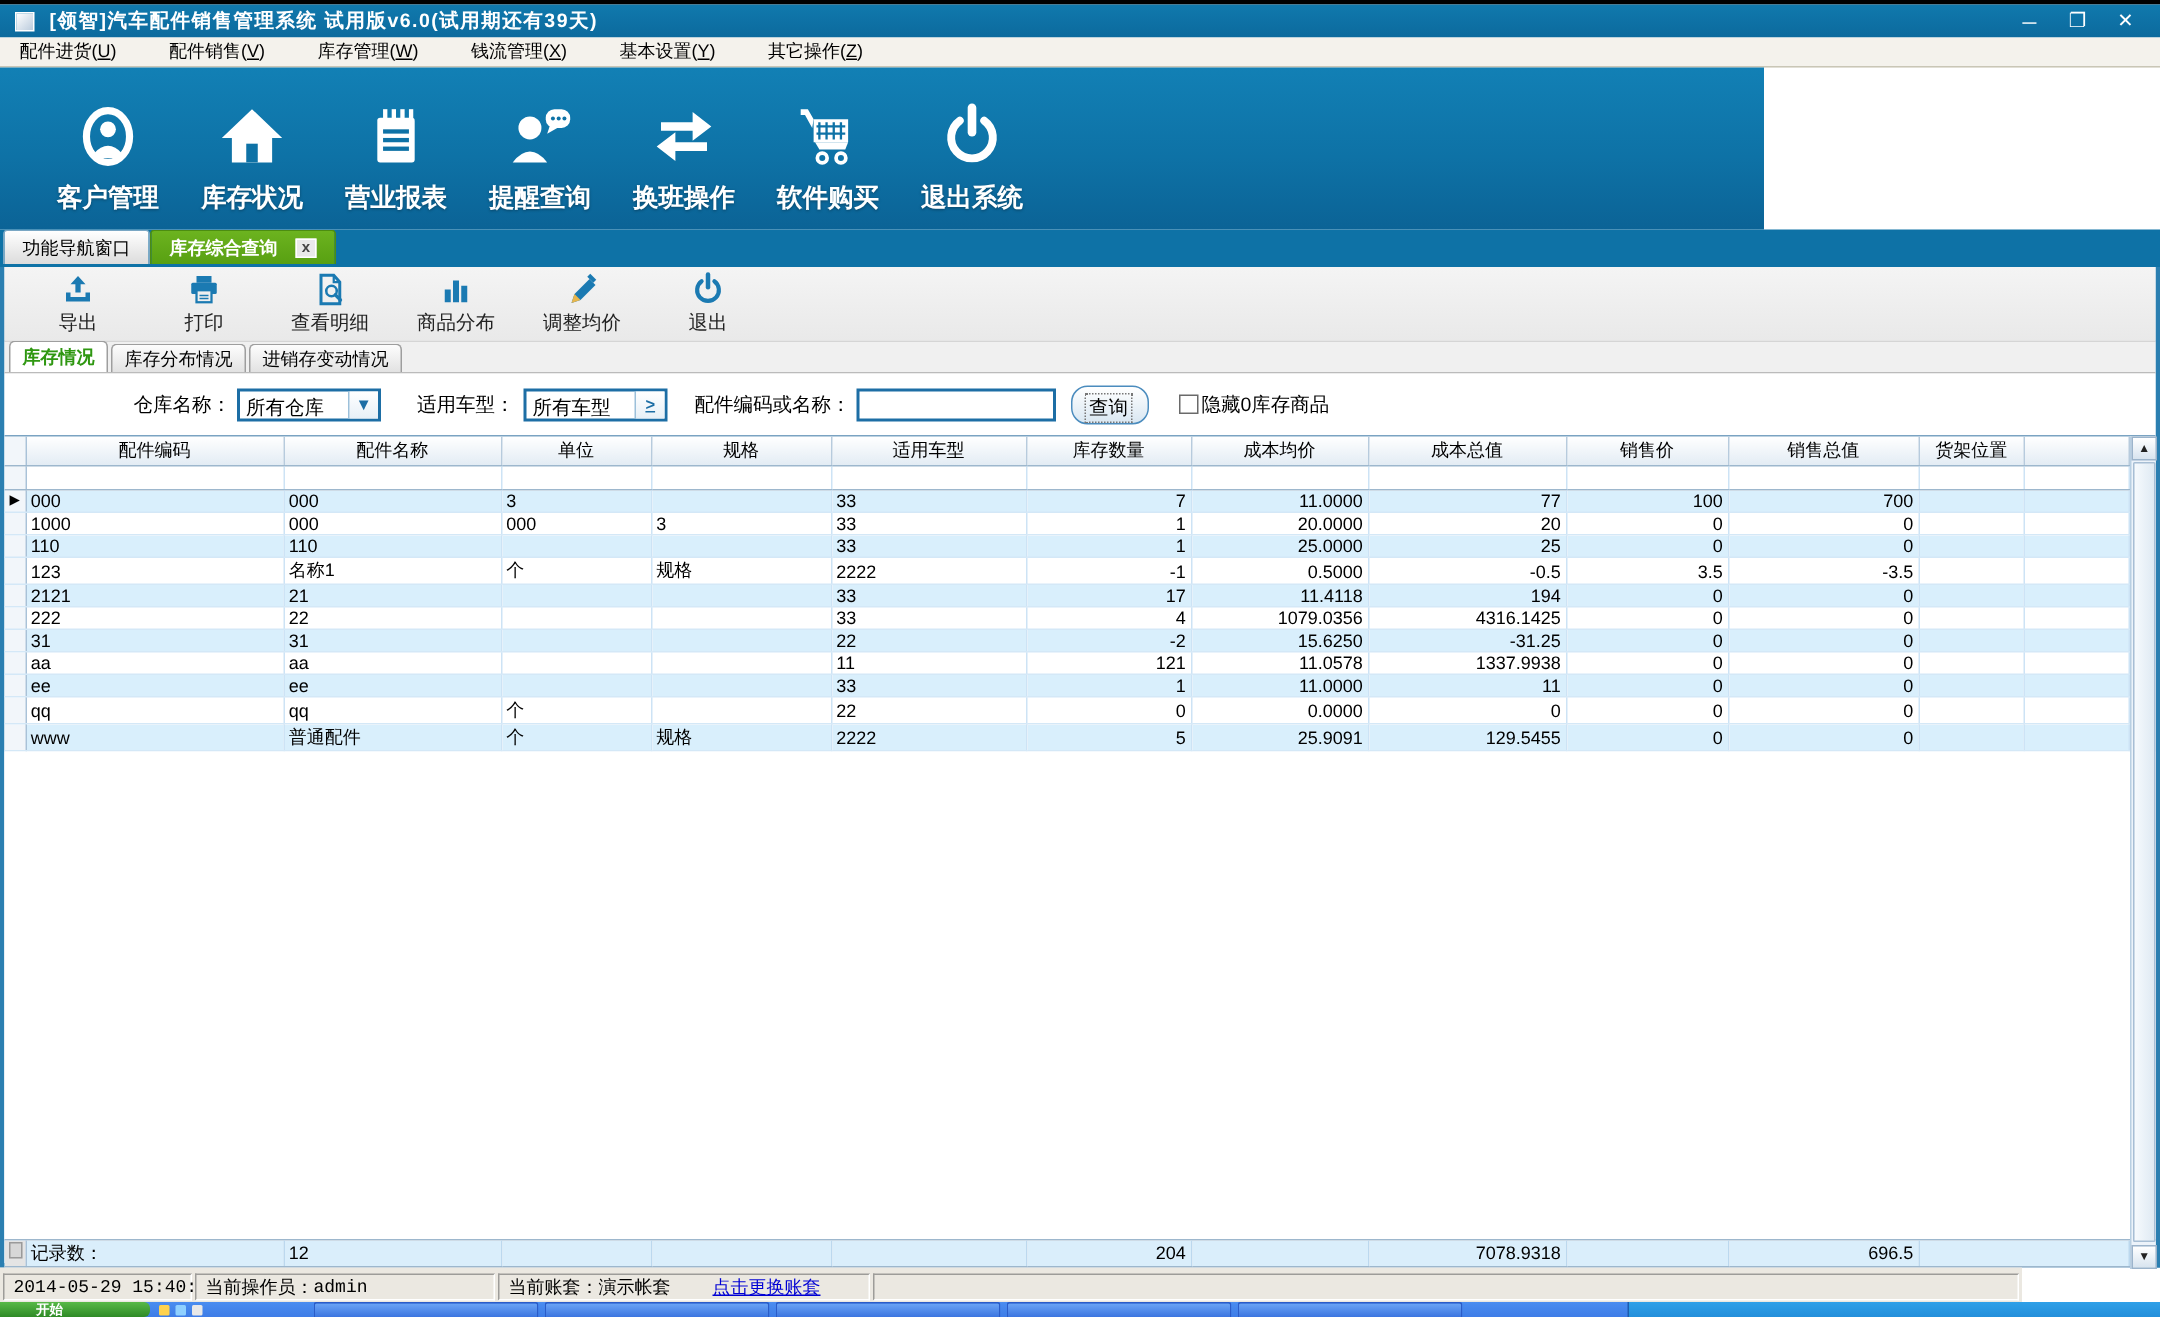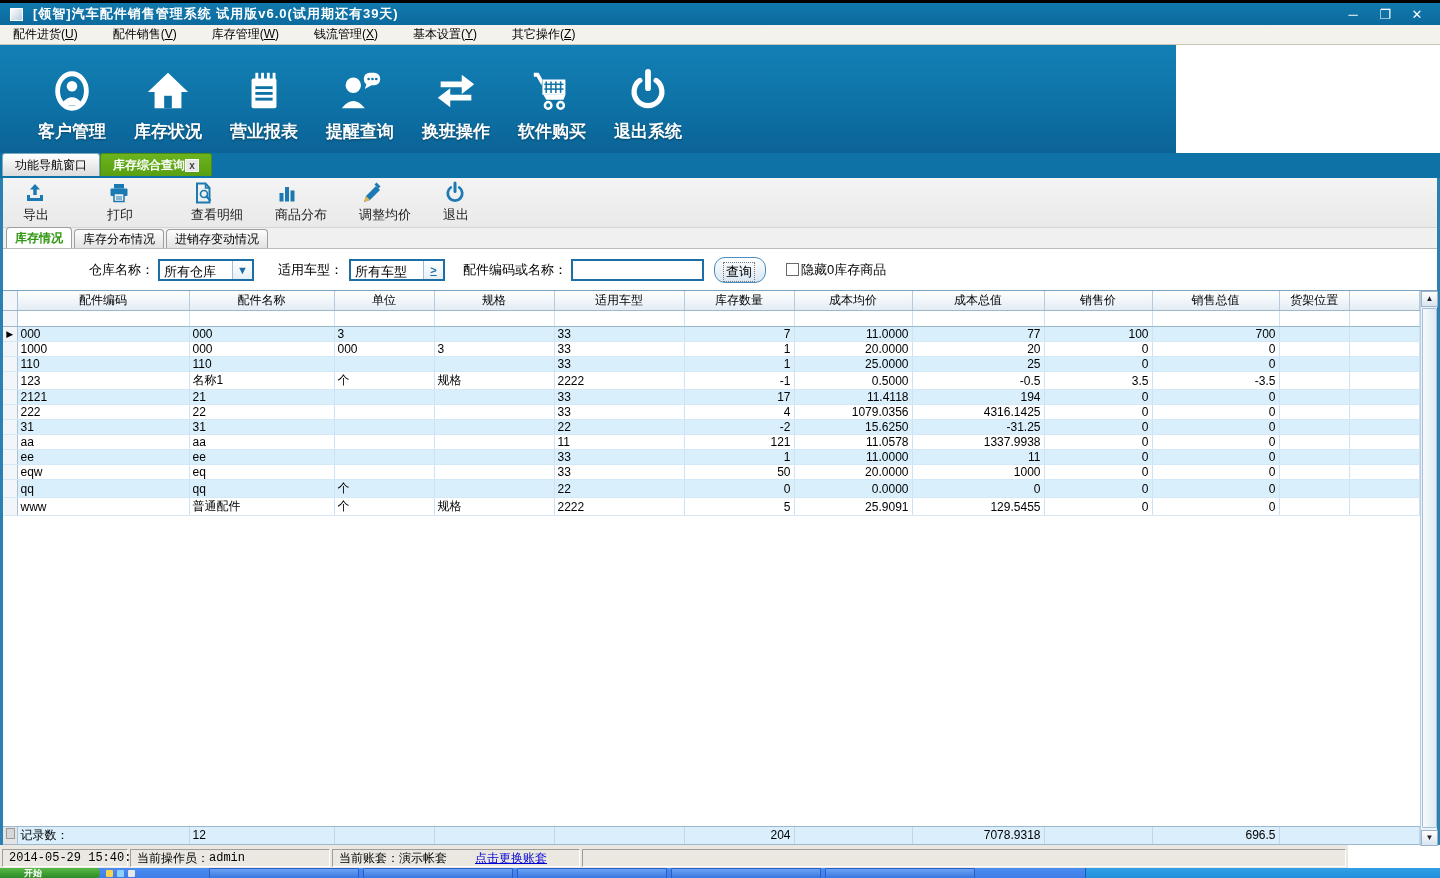--- a/index.html
+++ b/index.html
@@ -24,29 +24,29 @@
   
   #main-toolbar { left:0; top:45px; width:1176px; height:108px; background:linear-gradient(180deg,#1280b5 0%,#0e72a6 55%,#0b6396 100%); display:flex; align-items:flex-end; padding:0 0 10px 36px; gap:24px; }
   .tool-big { width:72px; display:flex; flex-direction:column; align-items:center; gap:6px; cursor:pointer; }
   .tool-big .ticon { width:46px; height:46px; display:flex; align-items:center; justify-content:center; }
   .tool-big .tlabel { color:#fff; font-size:17px; font-weight:bold; white-space:nowrap; text-shadow:0 1px 2px rgba(0,0,0,.35); }
 
   
   #tabrow { left:0; top:153px; width:1440px; height:25px; background:#0e72a6; display:flex; align-items:flex-start; padding-left:2px; }
   .doc-tab { height:23px; display:flex; align-items:center; padding:0 12px; font-size:12px; cursor:pointer; border:1px solid #7aa7c4; border-bottom:none; border-radius:3px 3px 0 0; }
   .doc-tab.inactive { background:linear-gradient(180deg,#ffffff,#dcdcdc); color:#000; }
-  .doc-tab.active { background:linear-gradient(180deg,#6cb31f,#58a012); color:#fff; font-weight:bold; border-color:#4c8d10; gap:0; }
+  .doc-tab.active { background:linear-gradient(180deg,#6cb31f,#58a012); color:#fff; font-weight:bold; border-color:#4c8d10; gap:12px; }
   .tab-close { width:14px; height:13px; background:#e9e9e9; border:1px solid #fff; color:#444; font-size:10px; line-height:11px; text-align:center; font-weight:bold; cursor:pointer; }
 
   
   #content { left:0; top:178px; width:1440px; height:667px; background:#fff; border-left:3px solid #2b7fb1; border-right:3px solid #2b7fb1; border-bottom:3px solid #2b7fb1; }
 
   
   #query-toolbar { position:absolute; left:0; top:0; width:1434px; height:50px; background:linear-gradient(180deg,#f4f4f4,#e9e9e9); border-bottom:1px solid #d5d5d5; display:flex; align-items:center; padding-left:20px; gap:26px; }
-  .qtool { min-width:58px; display:flex; flex-direction:column; gap:1px; cursor:pointer; }
+  .qtool { min-width:58px; display:flex; flex-direction:column; align-items:center; gap:1px; cursor:pointer; }
   .qtool .qicon { width:24px; height:24px; }
   .qtool .qlabel { font-size:13px; color:#222; white-space:nowrap; }
 
   
   #subtabs { position:absolute; left:0; top:50px; width:1434px; height:21px; background:#f0f0f0; border-bottom:1px solid #bbb; display:flex; align-items:flex-end; padding-left:3px; gap:2px; }
   .sub-tab { height:19px; padding:0 8px; display:flex; align-items:center; font-size:12px; border:1px solid #9e9e9e; border-bottom:none; border-radius:4px 4px 0 0; background:linear-gradient(180deg,#fdfdfd,#e2e2e2); color:#000; cursor:pointer; }
   .sub-tab.active { background:#fff; color:#2f9711; font-weight:bold; height:21px; }
 
   
   #filterbar { position:absolute; left:0; top:71px; width:1434px; height:41px; background:#fff; display:flex; align-items:center; }
@@ -500,35 +500,20 @@
             <tr class="drow">
               <td class="ind"></td>
               <td>ee</td>
               <td>ee</td>
               <td></td>
               <td></td>
               <td>33</td>
               <td class="num">1</td>
               <td class="num">11.0000</td>
               <td class="num">11</td>
-              <td class="num">0</td>
-              <td class="num">0</td>
-              <td></td>
-              <td></td>
-            </tr>
-            <tr class="drow">
-              <td class="ind"></td>
-              <td>eqw</td>
-              <td>eq</td>
-              <td></td>
-              <td></td>
-              <td>33</td>
-              <td class="num">50</td>
-              <td class="num">20.0000</td>
-              <td class="num">1000</td>
               <td class="num">0</td>
               <td class="num">0</td>
               <td></td>
               <td></td>
             </tr>
             <tr class="drow">
               <td class="ind"></td>
               <td>qq</td>
               <td>qq</td>
               <td>个</td>

